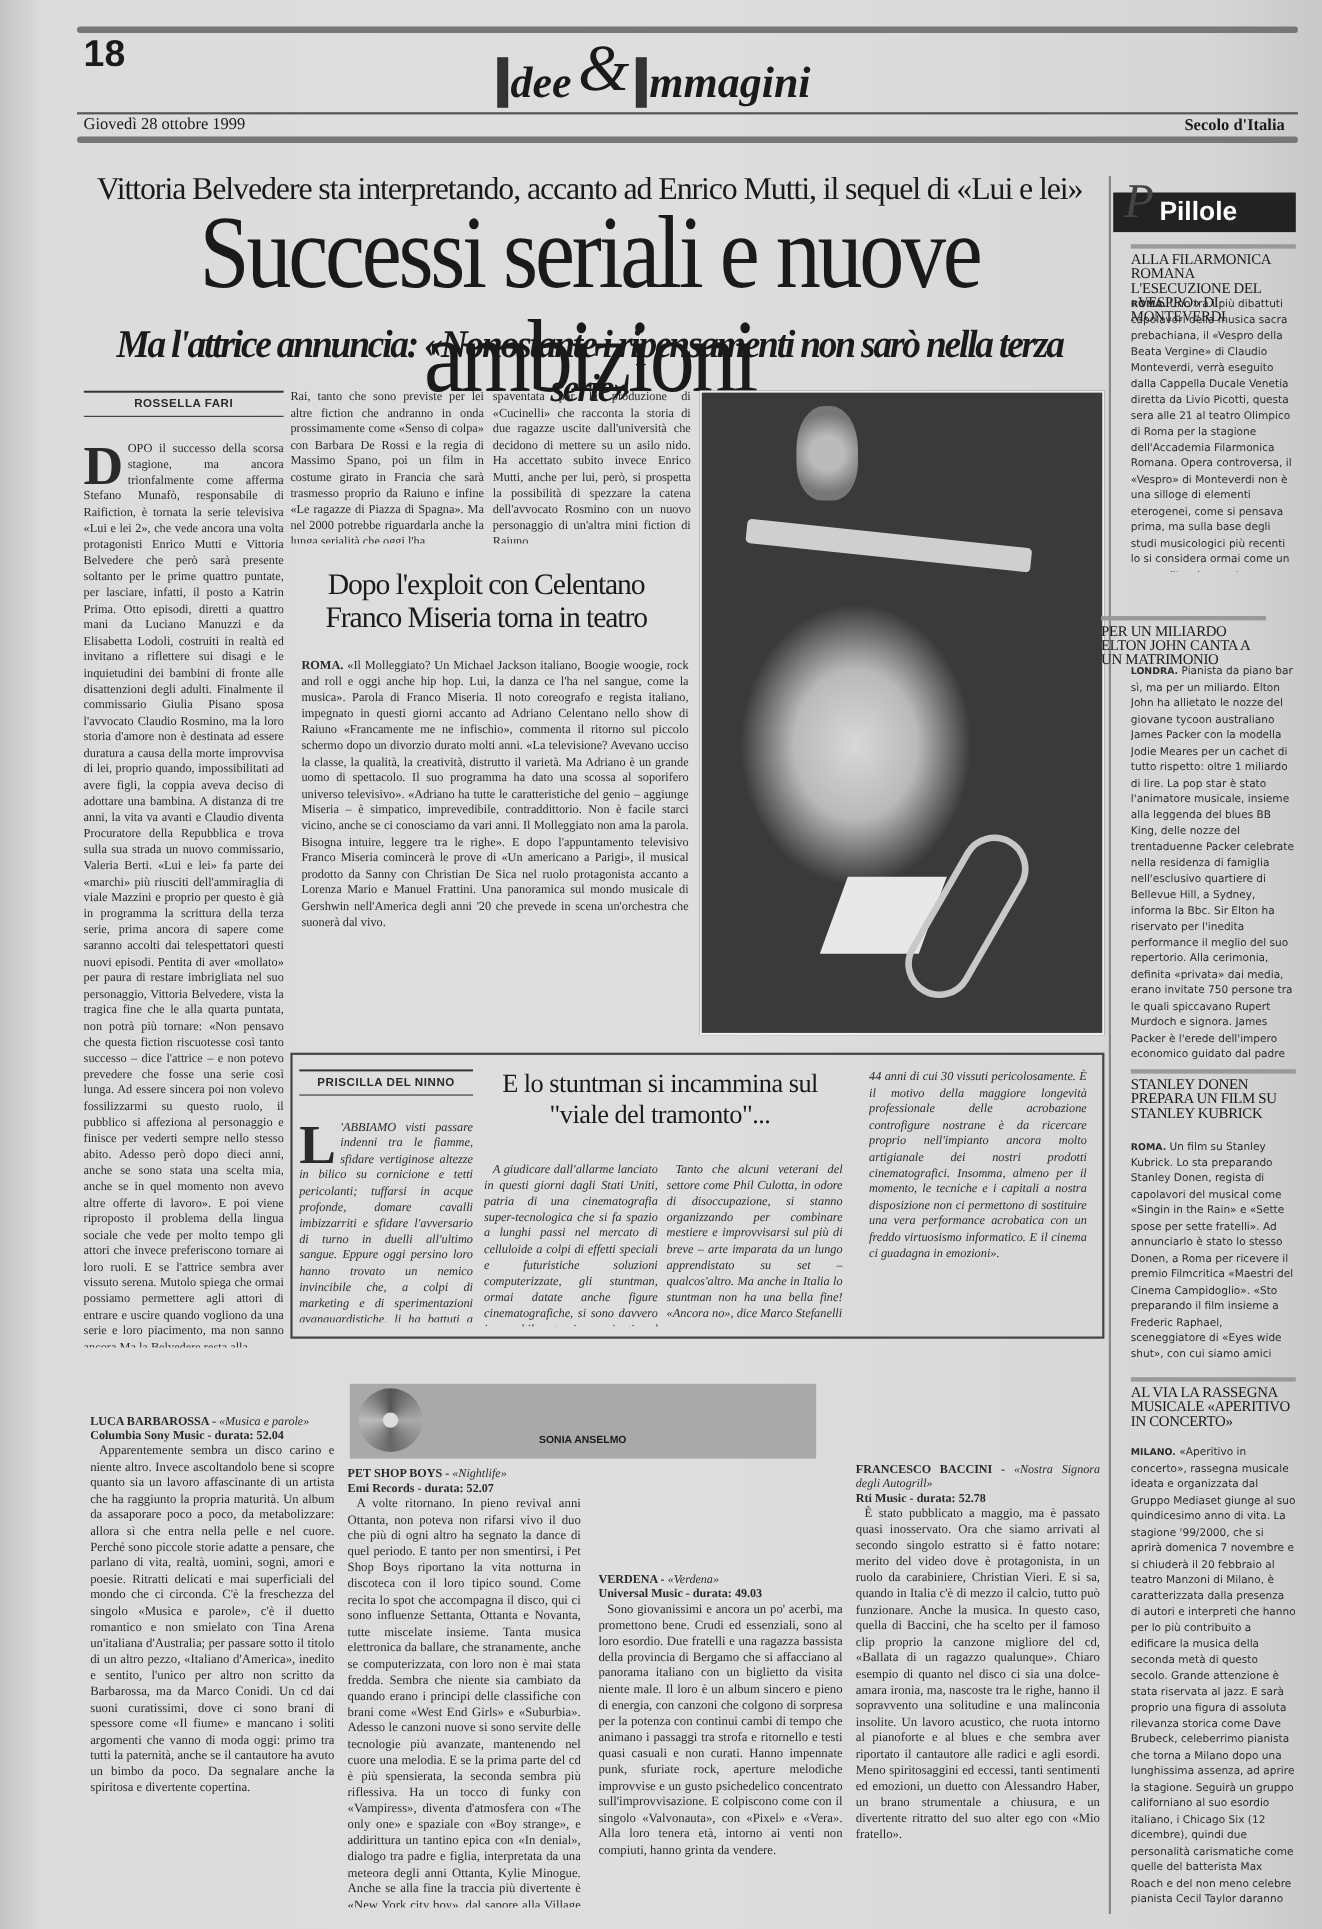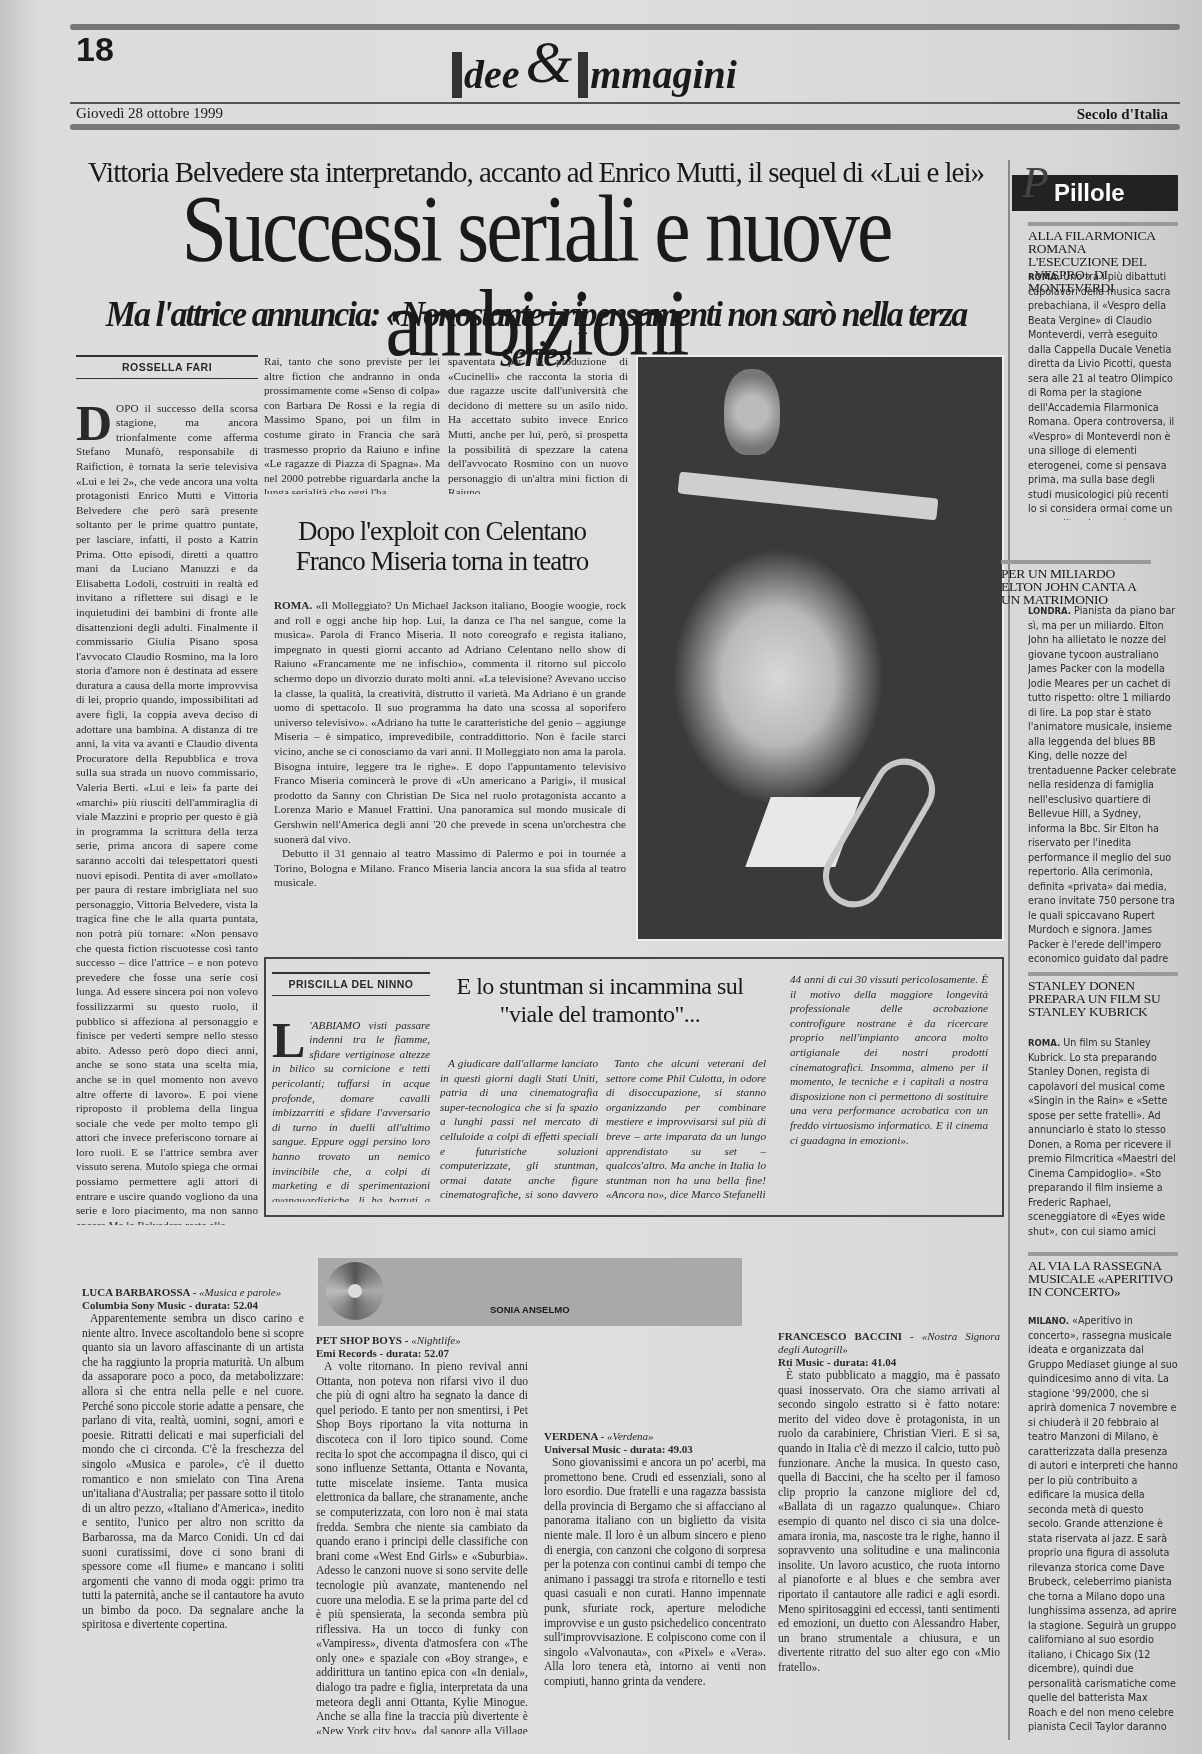--- a/index.html
+++ b/index.html
@@ -81,21 +81,20 @@
   <span>Rai, tanto che sono previste per lei altre fiction che andranno in onda prossimamente come «Senso di colpa» con Barbara De Rossi e la regia di Massimo Spano, poi un film in costume girato in Francia che sarà trasmesso proprio da Raiuno e infine «Le ragazze di Piazza di Spagna». Ma nel 2000 potrebbe riguardarla anche la lunga serialità che oggi l'ha</span>
 </div>
 <div class="col" style="left:448px;top:354px;width:180px;height:140px;">
   <span>spaventata per la produzione di «Cucinelli» che racconta la storia di due ragazze uscite dall'università che decidono di mettere su un asilo nido. Ha accettato subito invece Enrico Mutti, anche per lui, però, si prospetta la possibilità di spezzare la catena dell'avvocato Rosmino con un nuovo personaggio di un'altra mini fiction di Raiuno.</span>
 </div>
 
 <div class="abs subhead2">Dopo l'exploit con Celentano Franco Miseria torna in teatro</div>
 <div class="col" style="left:274px;top:598px;width:352px;height:310px;">
   <b>ROMA.</b>
   <span>«Il Molleggiato? Un Michael Jackson italiano, Boogie woogie, rock and roll e oggi anche hip hop. Lui, la danza ce l'ha nel sangue, come la musica». Parola di Franco Miseria. Il noto coreografo e regista italiano, impegnato in questi giorni accanto ad Adriano Celentano nello show di Raiuno «Francamente me ne infischio», commenta il ritorno sul piccolo schermo dopo un divorzio durato molti anni. «La televisione? Avevano ucciso la classe, la qualità, la creatività, distrutto il varietà. Ma Adriano è un grande uomo di spettacolo. Il suo programma ha dato una scossa al soporifero universo televisivo». «Adriano ha tutte le caratteristiche del genio – aggiunge Miseria – è simpatico, imprevedibile, contraddittorio. Non è facile starci vicino, anche se ci conosciamo da vari anni. Il Molleggiato non ama la parola. Bisogna intuire, leggere tra le righe». E dopo l'appuntamento televisivo Franco Miseria comincerà le prove di «Un americano a Parigi», il musical prodotto da Sanny con Christian De Sica nel ruolo protagonista accanto a Lorenza Mario e Manuel Frattini. Una panoramica sul mondo musicale di Gershwin nell'America degli anni '20 che prevede in scena un'orchestra che suonerà dal vivo.</span>
-  <p>Debutto il 31 gennaio al teatro Massimo di Palermo e poi in tournée a Torino, Bologna e Milano. Franco Miseria lancia ancora la sua sfida al teatro musicale.</p>
 </div>
 
 <div class="abs photo">
   <div class="cap"></div>
   <div class="cap-band"></div>
   <div class="badge"></div>
   <div class="collar"></div>
   <div class="epaulette"></div>
 </div>
 
@@ -141,21 +140,21 @@
   <div class="rev-head">
     <span>VERDENA</span> - <i>«Verdena»</i><br>
     <span>Universal Music</span> - <span>durata: 49.03</span>
   </div>
   <p>Sono giovanissimi e ancora un po' acerbi, ma promettono bene. Crudi ed essenziali, sono al loro esordio. Due fratelli e una ragazza bassista della provincia di Bergamo che si affacciano al panorama italiano con un biglietto da visita niente male. Il loro è un album sincero e pieno di energia, con canzoni che colgono di sorpresa per la potenza con continui cambi di tempo che animano i passaggi tra strofa e ritornello e testi quasi casuali e non curati. Hanno impennate punk, sfuriate rock, aperture melodiche improvvise e un gusto psichedelico concentrato sull'improvvisazione. E colpiscono come con il singolo «Valvonauta», con «Pixel» e «Vera». Alla loro tenera età, intorno ai venti non compiuti, hanno grinta da vendere.</p>
 </div>
 
 <div class="col" style="left:778px;top:1330px;width:222px;height:400px;font-size:11.6px;">
   <div class="rev-head">
     <span>FRANCESCO BACCINI</span> - <i>«Nostra Signora degli Autogrill»</i><br>
-    <span>Rti Music</span> - <span>durata: 41.04</span>
+    <span>Rti Music</span> - <span>durata: 52.78</span>
   </div>
   <p>È stato pubblicato a maggio, ma è passato quasi inosservato. Ora che siamo arrivati al secondo singolo estratto si è fatto notare: merito del video dove è protagonista, in un ruolo da carabiniere, Christian Vieri. E si sa, quando in Italia c'è di mezzo il calcio, tutto può funzionare. Anche la musica. In questo caso, quella di Baccini, che ha scelto per il famoso clip proprio la canzone migliore del cd, «Ballata di un ragazzo qualunque». Chiaro esempio di quanto nel disco ci sia una dolce-amara ironia, ma, nascoste tra le righe, hanno il sopravvento una solitudine e una malinconia insolite. Un lavoro acustico, che ruota intorno al pianoforte e al blues e che sembra aver riportato il cantautore alle radici e agli esordi. Meno spiritosaggini ed eccessi, tanti sentimenti ed emozioni, un duetto con Alessandro Haber, un brano strumentale a chiusura, e un divertente ritratto del suo alter ego con «Mio fratello».</p>
 </div>
 
 <div class="abs sidebar"></div>
 <div class="abs pillole">
   <span class="P">P</span>
   <span class="t">Pillole</span>
 </div>
 

